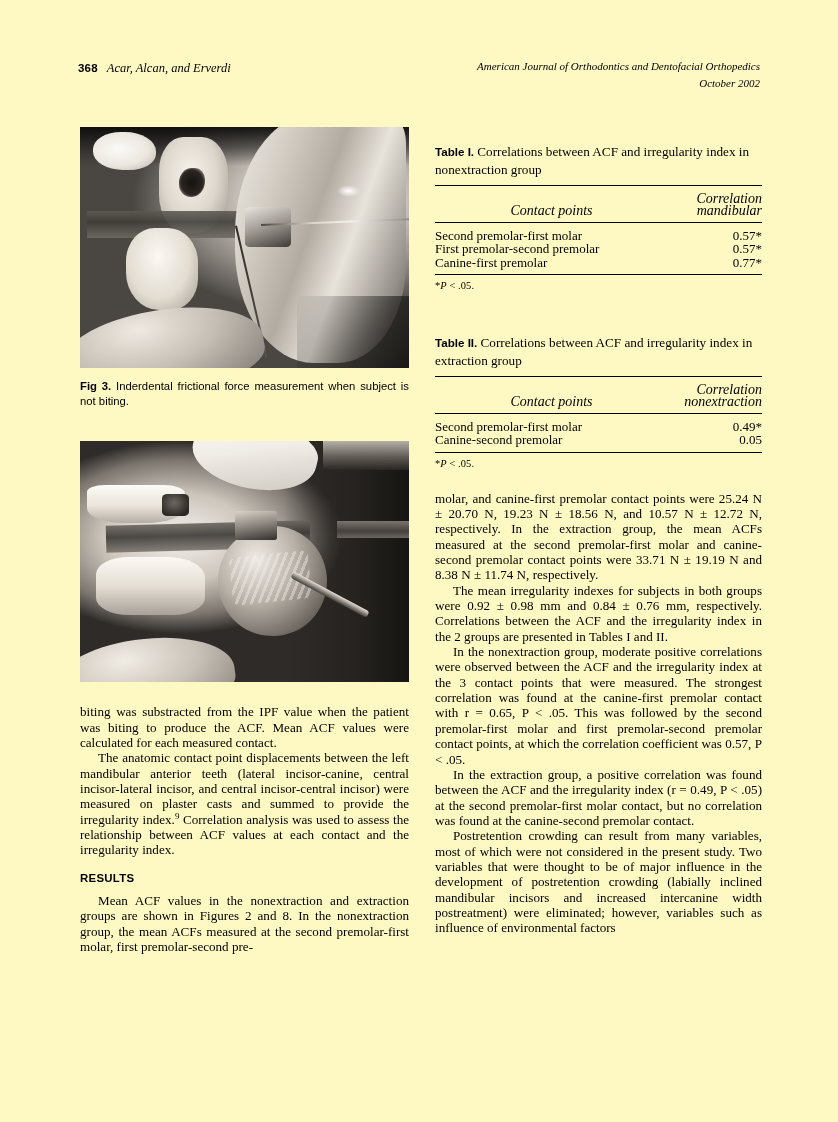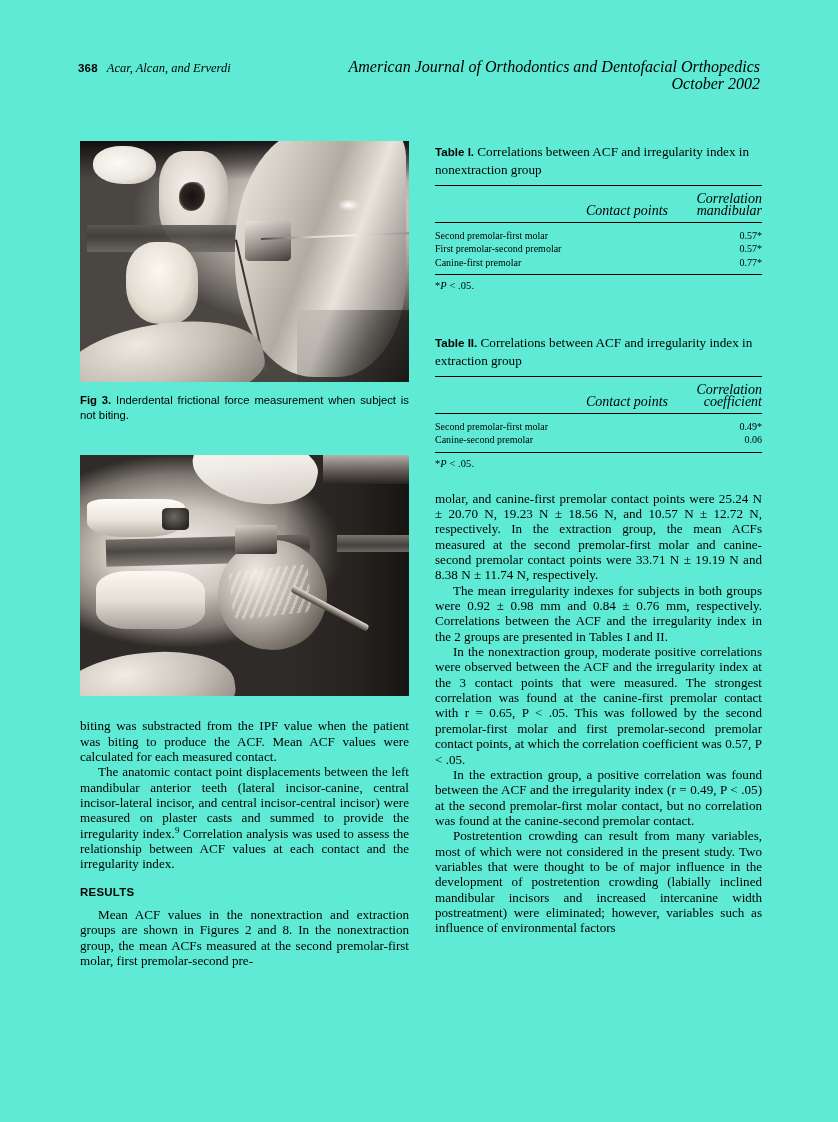--- a/index.html
+++ b/index.html
@@ -15,21 +15,21 @@
     font-family: "Liberation Serif", serif;
     color: #000000;
     overflow: hidden;
   }
 
   .page {
     position: absolute;
     left: 0; top: 0;
     width: 838px;
     height: 1122px;
-    background: #5eead4;
+    background: #fef9c3;
     text-decoration: underline;
   }
 
   
   .runhead {
     position: absolute;
     left: 78px;
     top: 58px;
     width: 682px;
     height: 46px;
@@ -52,30 +52,30 @@
     font-size: 12.5px;
     margin-left: 9px;
   }
   .runhead-right {
     position: absolute;
     right: 0;
     top: 0;
     text-align: right;
     font-family: "Liberation Serif", serif;
     font-style: italic;
-    font-size: 16px;
+    font-size: 11px;
     line-height: 17px;
   }
   .runhead-right div { white-space: nowrap; }
 
   
   .col-left {
     position: absolute;
     left: 80px;
-    top: 141px;
+    top: 127px;
     width: 329px;
   }
   .col-right {
     position: absolute;
     left: 435px;
     top: 127px;
     width: 327px;
   }
 
   
@@ -289,24 +289,24 @@
   }
   table.data th {
     font-weight: normal;
     font-style: italic;
     font-size: 14px;
     line-height: 12.4px;
     vertical-align: bottom;
     padding: 7px 0 4px 0;
     border-bottom: 1.1px solid #000;
   }
-  table.data th.c1 { text-align: right; }
+  table.data th.c1 { text-align: center; }
   table.data th.c2 { text-align: right; width: 94px; }
   table.data td {
-    font-size: 10px;
+    font-size: 13px;
     line-height: 13.4px;
     padding: 0;
   }
   table.data tbody.body tr:first-child td { padding-top: 6px; }
   table.data tbody.body tr:last-child td { padding-bottom: 5px; }
   table.data td.c1 { text-align: left; }
   table.data td.c2 { text-align: right; }
   table.data tbody.body { border-bottom: 1.1px solid #000; }
   .table-footnote {
     font-family: "Liberation Serif", serif;
@@ -471,32 +471,32 @@
       </div>
       <table class="data">
         <thead>
           <tr class="rule-top">
               <td colspan="2"></td>
             </tr>
           <tr>
             <th class="c1">Contact points</th>
             <th class="c2">
               <span>Correlation</span><br>
-              <span>coefficient</span>
+              <span>nonextraction</span>
             </th>
           </tr>
         </thead>
         <tbody class="body">
           <tr>
             <td class="c1">Second premolar-first molar</td>
             <td class="c2">0.49*</td>
           </tr>
           <tr>
             <td class="c1">Canine-second premolar</td>
-            <td class="c2">0.06</td>
+            <td class="c2">0.05</td>
           </tr>
         </tbody>
       </table>
       <div class="table-footnote"><span>*</span><i>P</i><span> &lt; .05.</span></div>
     </div>
 
     <div class="txt-gap"></div>
 
     <div class="body-text">
       <p class="noindent">molar, and canine-first premolar contact points were 25.24 N ± 20.70 N, 19.23 N ± 18.56 N, and 10.57 N ± 12.72 N, respectively. In the extraction group, the mean ACFs measured at the second premolar-first molar and canine-second premolar contact points were 33.71 N ± 19.19 N and 8.38 N ± 11.74 N, respectively.</p>

